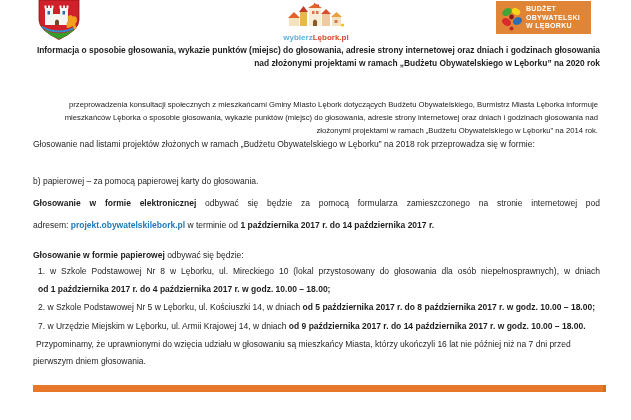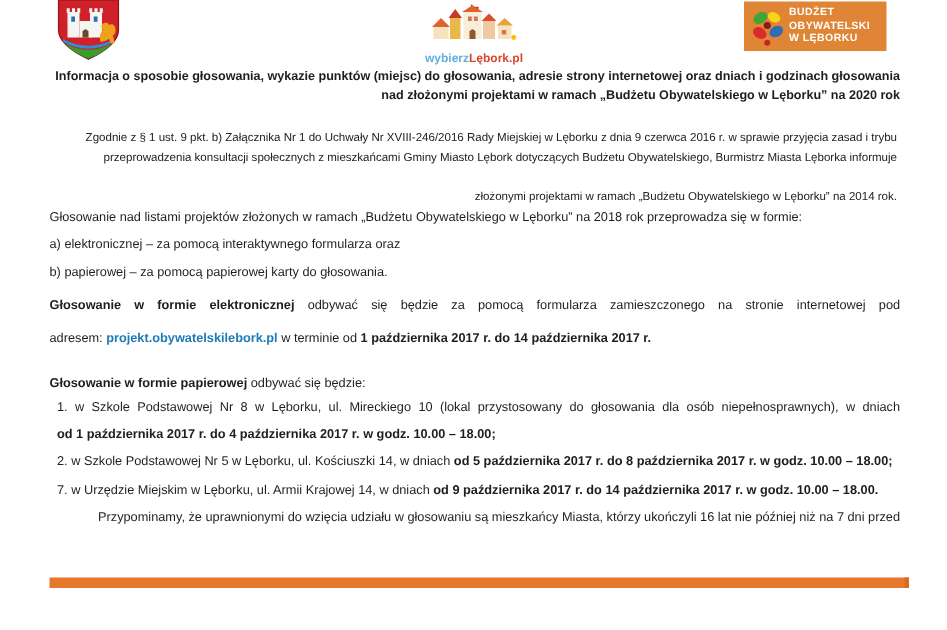--- a/index.html
+++ b/index.html
@@ -15,21 +15,21 @@
   .budget .pin{position:absolute;left:2px;top:3px;}
   .budget-text{position:absolute;left:30px;top:4px;color:#ffffff;font-size:7px;font-weight:700;
                line-height:8.6px;letter-spacing:.3px;white-space:nowrap;}
   
   .ln{position:absolute;left:33px;right:31px;font-size:8.5px;line-height:10px;white-space:nowrap;}
   .ctr{text-align:right;}
   .b{font-weight:700;}
   .title-ln{font-size:8.4px;font-weight:700;}
   .intro-ln{left:35px;right:33px;font-size:7.7px;color:#222;}
   .ind1{left:38px;}
-  .ind2{left:36px;text-align:right;}
+  .ind2{left:36px;}
   .lnk{color:#1F7AB8;font-weight:700;text-decoration:none;cursor:pointer;}
   .m{display:inline;}
   
   .bar{position:absolute;left:33px;top:385px;width:570px;height:7px;background:#E6772B;border-right:3px solid #D96A26;}
 </style>
 </head>
 <body>
 
 <div class="page">
 
@@ -90,37 +90,37 @@
     <div class="budget-text">
       <div>BUDŻET</div>
       <div>OBYWATELSKI</div>
       <div>W LĘBORKU</div>
     </div>
   </div>
 
   <div class="ln ctr title-ln fit" style="top:45px"><span class="m">Informacja o sposobie głosowania, wykazie punktów (miejsc) do głosowania, adresie strony internetowej oraz dniach i godzinach głosowania</span></div>
   <div class="ln ctr title-ln fit" style="top:58px"><span class="m">nad złożonymi projektami w ramach „Budżetu Obywatelskiego w Lęborku” na 2020 rok</span></div>
 
-  <div class="ln ctr intro-ln fit" style="top:87px"><span class="m">Zgodnie z § 1 ust. 9 pkt. b) Załącznika Nr 1 do Uchwały Nr XVIII-246/2016 Rady Miejskiej w Lęborku z dnia 9 czerwca 2016 r. w sprawie przyjęcia zasad i trybu</span></div>
   <div class="ln ctr intro-ln fit" style="top:100px"><span class="m">przeprowadzenia konsultacji społecznych z mieszkańcami Gminy Miasto Lębork dotyczących Budżetu Obywatelskiego, Burmistrz Miasta Lęborka informuje</span></div>
+  <div class="ln ctr intro-ln fit" style="top:113px"><span class="m">mieszkańców Lęborka o sposobie głosowania, wykazie punktów (miejsc) do głosowania, adresie strony internetowej oraz dniach i godzinach głosowania nad</span></div>
   <div class="ln ctr intro-ln fit" style="top:126px"><span class="m">złożonymi projektami w ramach „Budżetu Obywatelskiego w Lęborku” na 2014 rok.</span></div>
 
   <div class="ln fit" style="top:139px"><span class="m">Głosowanie nad listami projektów złożonych w ramach „Budżetu Obywatelskiego w Lęborku” na 2018 rok przeprowadza się w formie:</span></div>
-  <div class="ln" style="top:157px">a) elektronicznej – za pomocą interaktywnego formularza oraz</div>
   <div class="ln" style="top:176px">b) papierowej – za pomocą papierowej karty do głosowania.</div>
 
   <div class="ln fit stretch" style="top: 198px; word-spacing: 6.42px;"><span class="m"><span class="b">Głosowanie w formie elektronicznej</span><span> odbywać się będzie za pomocą formularza zamieszczonego na stronie internetowej pod</span></span></div>
   <div class="ln" style="top:220px"><span>adresem: </span><a class="lnk">projekt.obywatelskilebork.pl</a><span> w terminie od </span><span class="b">1 października 2017 r. do 14 października 2017 r.</span></div>
 
   <div class="ln" style="top:250px"><span class="b">Głosowanie w formie papierowej</span><span> odbywać się będzie:</span></div>
 
   <div class="ln ind1 fit stretch" style="top: 266px; word-spacing: 2.55px;"><span class="m">1. w Szkole Podstawowej Nr 8 w Lęborku, ul. Mireckiego 10 (lokal przystosowany do głosowania dla osób niepełnosprawnych), w dniach</span></div>
   <div class="ln ind1 b" style="top:284px">od 1 października 2017 r. do 4 października 2017 r. w godz. 10.00 – 18.00;</div>
 
   <div class="ln ind1 fit" style="top:302px"><span class="m"><span>2. w Szkole Podstawowej Nr 5 w Lęborku, ul. Kościuszki 14, w dniach </span><span class="b">od 5 października 2017 r. do 8 października 2017 r. w godz. 10.00 – 18.00;</span></span></div>
 
   <div class="ln ind1 fit" style="top:321px"><span class="m"><span>7. w Urzędzie Miejskim w Lęborku, ul. Armii Krajowej 14, w dniach </span><span class="b">od 9 października 2017 r. do 14 października 2017 r. w godz. 10.00 – 18.00.</span></span></div>
 
   <div class="ln ind2 fit" style="top:339px"><span class="m">Przypominamy, że uprawnionymi do wzięcia udziału w głosowaniu są mieszkańcy Miasta, którzy ukończyli 16 lat nie później niż na 7 dni przed</span></div>
+  <div class="ln" style="top:356px">pierwszym dniem głosowania.</div>
 
   <div class="bar"></div>
 
 </div>
 
 </body></html>

